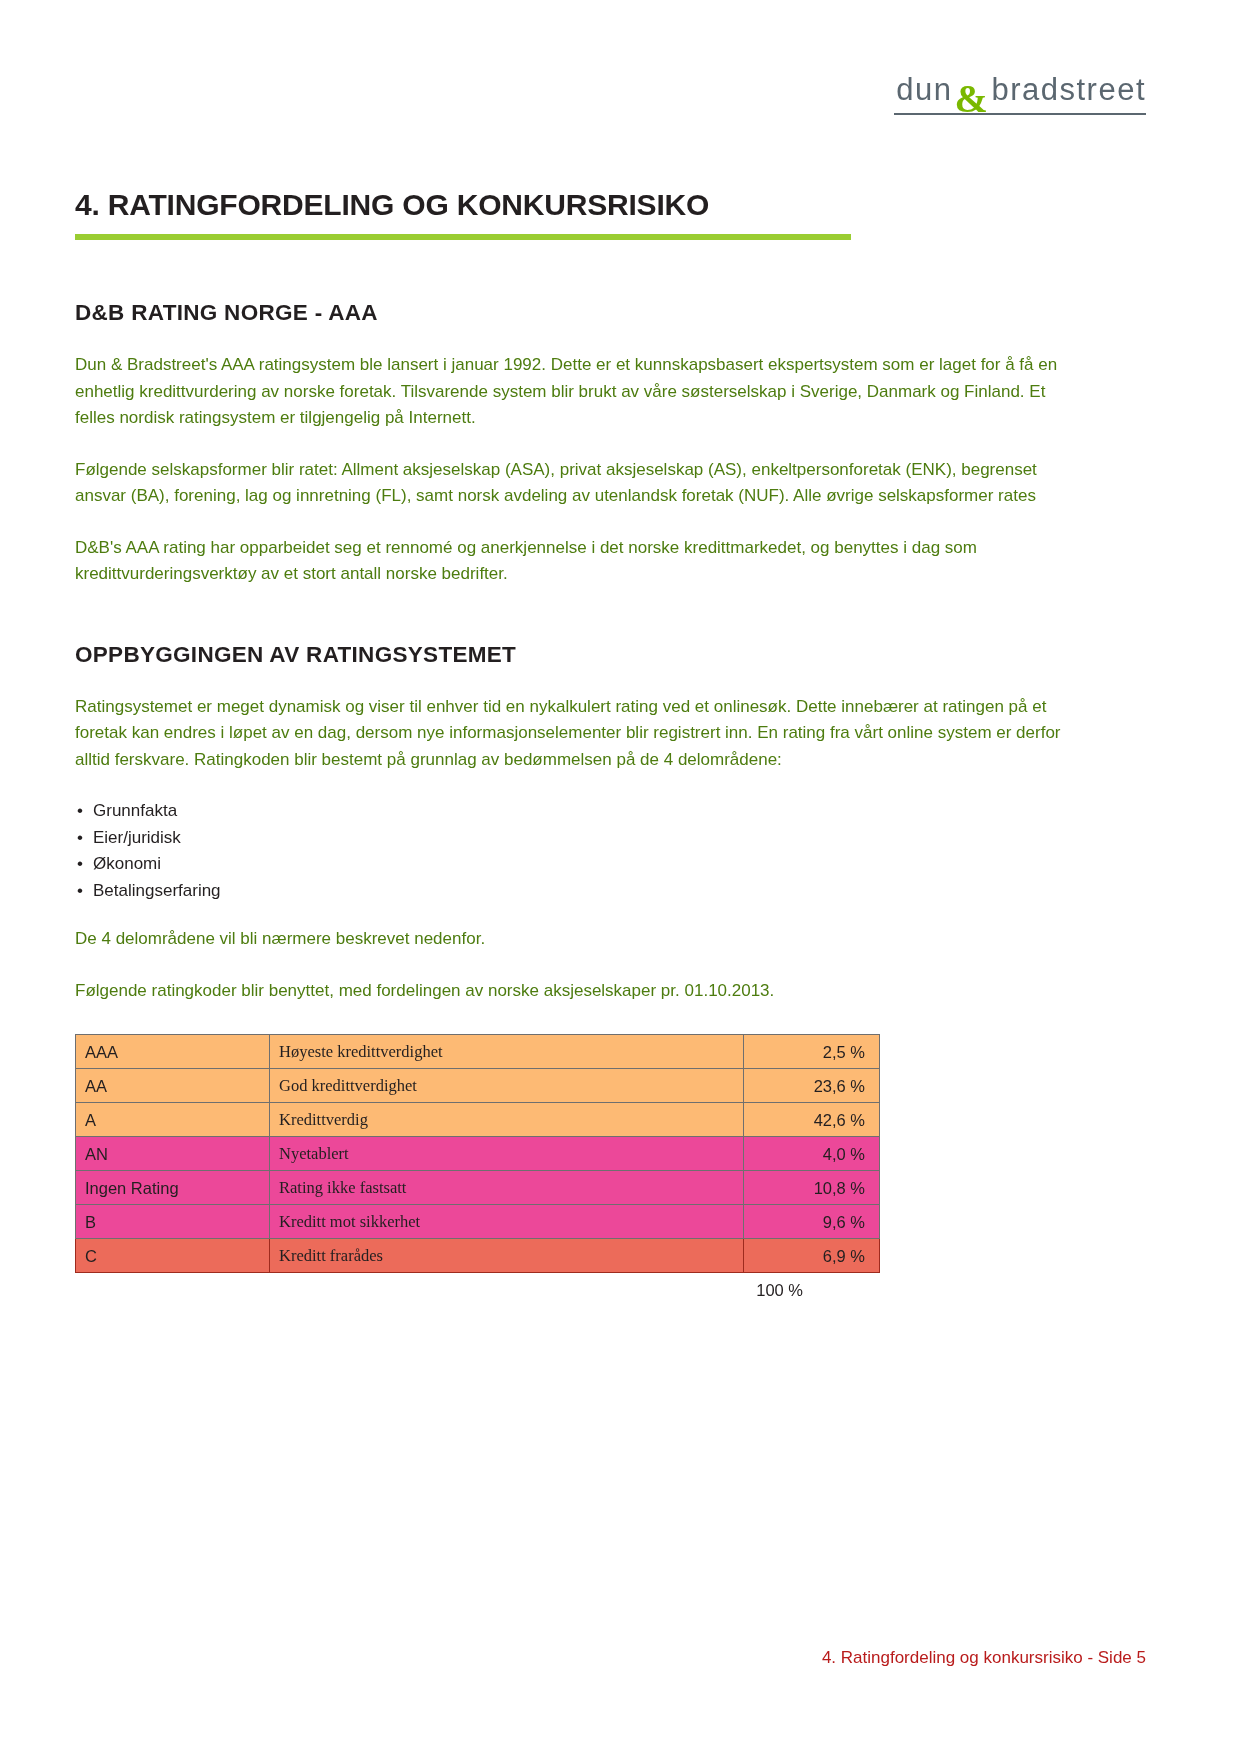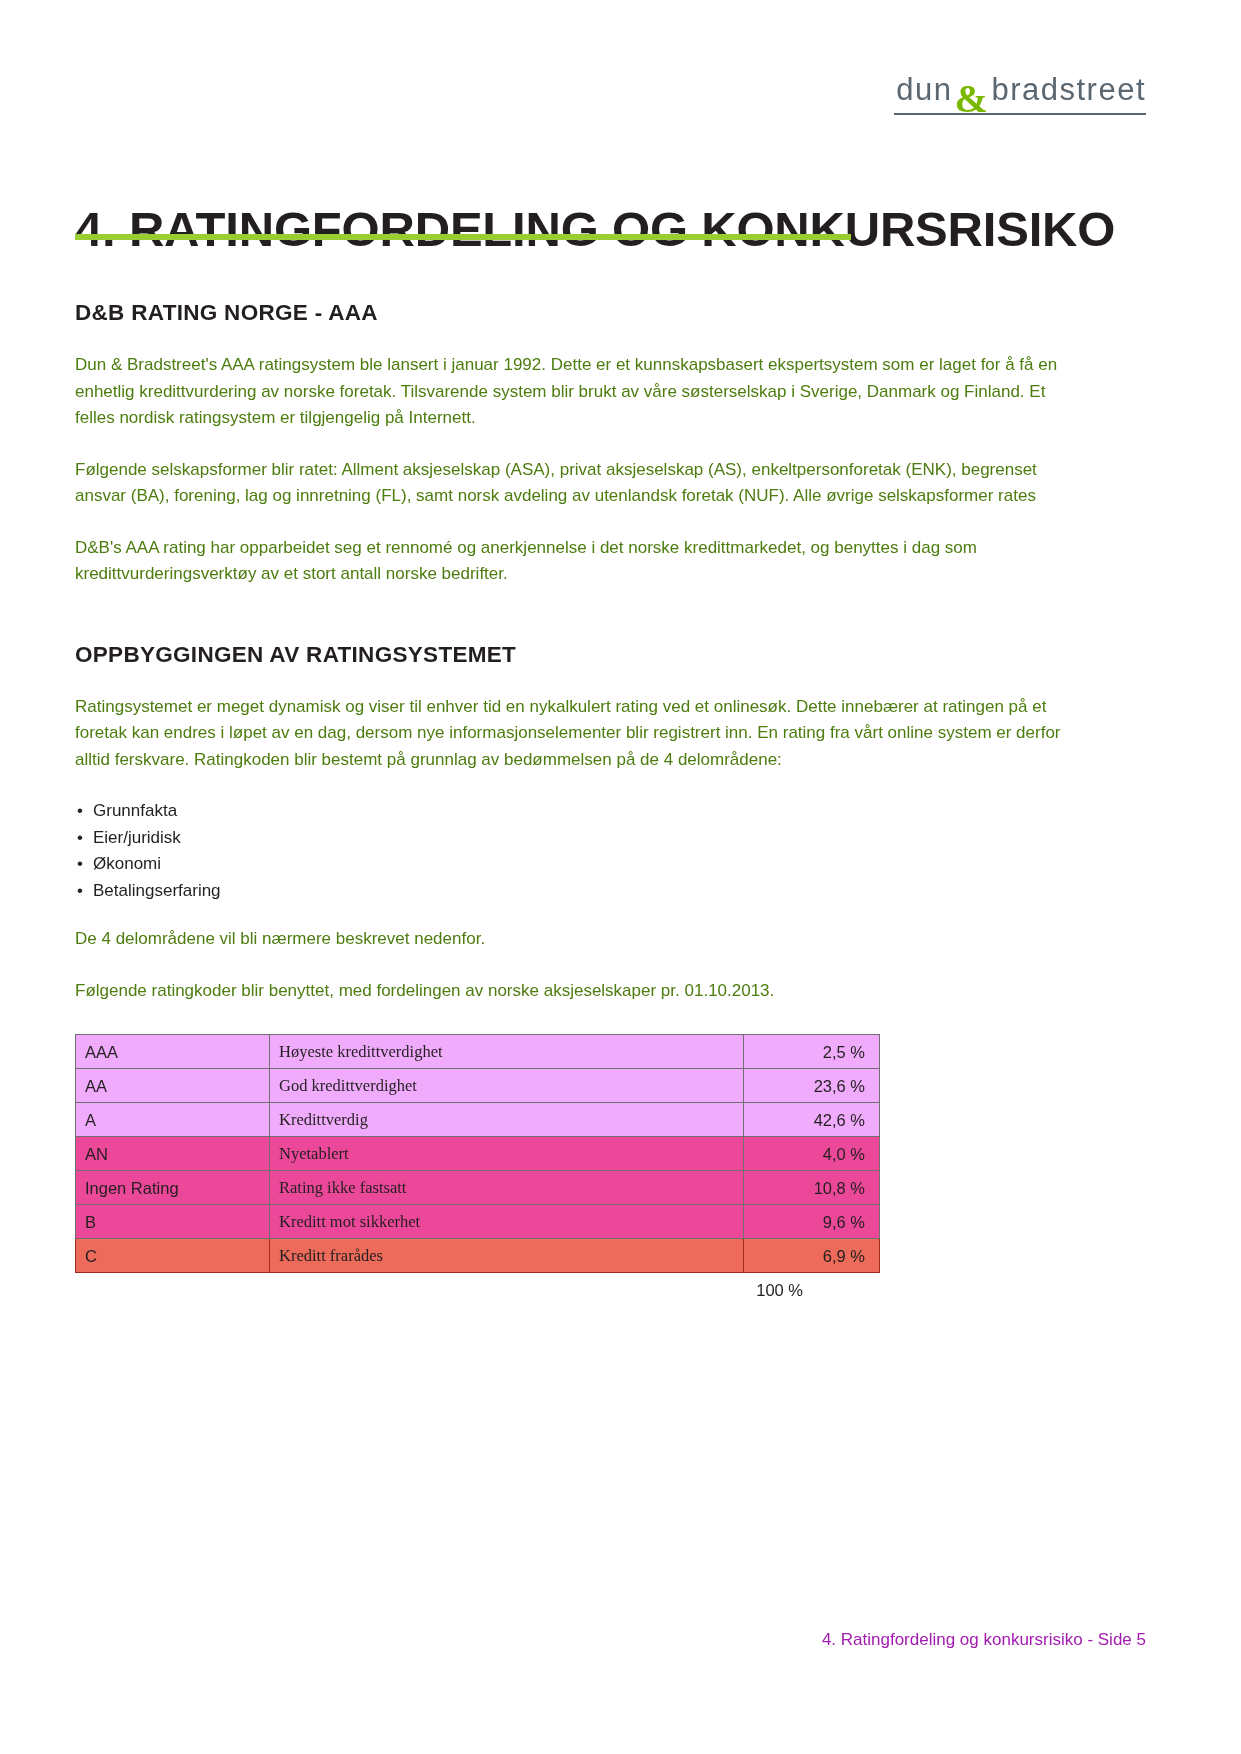--- a/index.html
+++ b/index.html
@@ -53,21 +53,21 @@
     width: 252px;
     height: 2px;
     background: #5b6770;
   }
 
   
   .doc-title {
     position: absolute;
     top: 168px;
     left: 75px;
-    font-size: 49px;
+    font-size: 30px;
     font-weight: 700;
     letter-spacing: -0.2px;
     color: #231f20;
     font-family: "Liberation Sans", sans-serif;
   }
   .title-rule {
     position: absolute;
     top: 234px;
     left: 75px;
     width: 776px;
@@ -128,43 +128,43 @@
     font-size: 16.5px;
     height: 29px;
     padding: 2px 9px;
     color: #231f20;
     line-height: 22px;
   }
   .rating-table td.code { width: 175px; }
   .rating-table td.desc { width: 455px; font-family: Liberation Serif, serif; }
   .rating-table td.pct  { width: 112px; text-align: right; padding-right: 14px; }
 
-  .row-green  td { background: #f0abfc; }
+  .row-green  td { background: #fdba74; }
   .row-yellow td { background: #ec4899; }
   .row-red    td { background: #ec6b5a; }
   .row-red    td { border-color: #9e2b1e; }
   tr.row-red td { border-top-color: #9e2b1e; }
 
   .total-row {
     width: 742px;
     text-align: right;
     padding-right: 14px;
     box-sizing: border-box;
     font-size: 16.5px;
     margin-top: 8px;
     color: #231f20;
   }
 
   
   .footer {
     position: absolute;
-    bottom: 104px;
+    bottom: 86px;
     right: 95px;
     font-size: 17px;
-    color: #a21caf;
+    color: #b91c1c;
   }
 </style>
 </head>
 <body>
 
 <div class="page">
 
   <div class="logo">
     <span class="word">dun</span>
       <span class="amp">&amp;</span>

